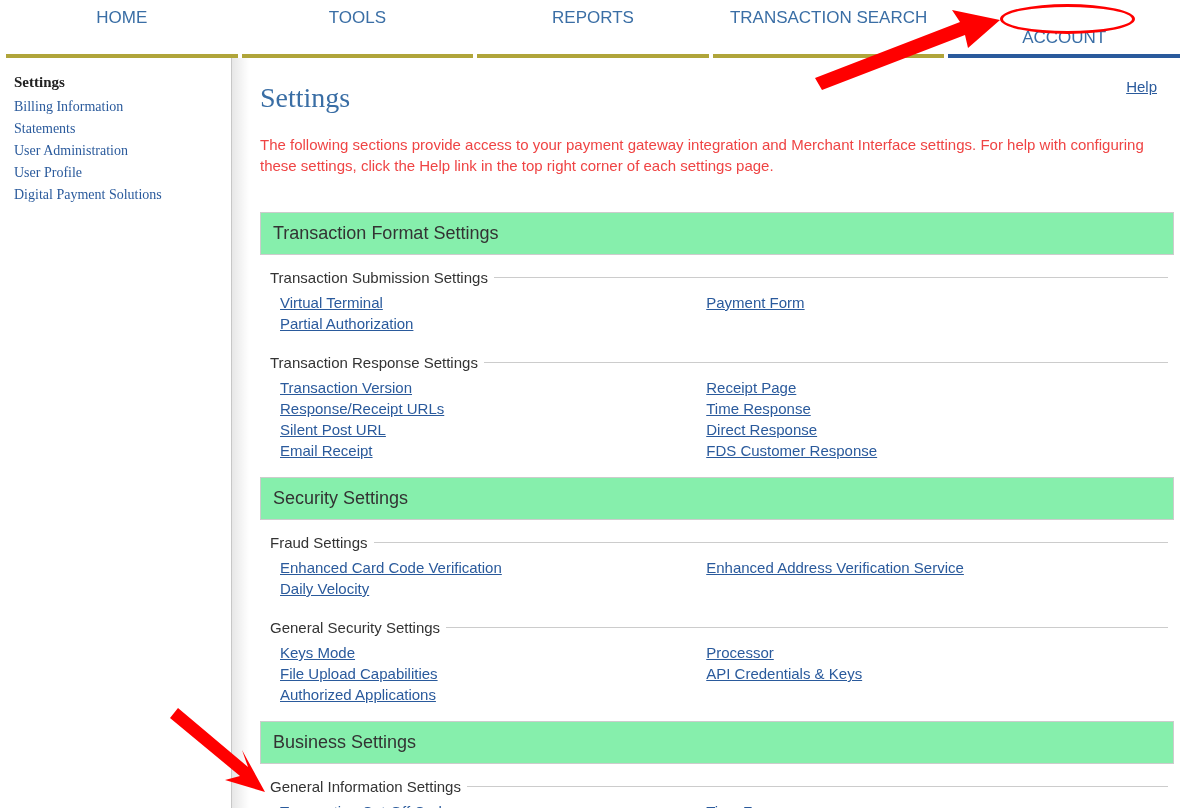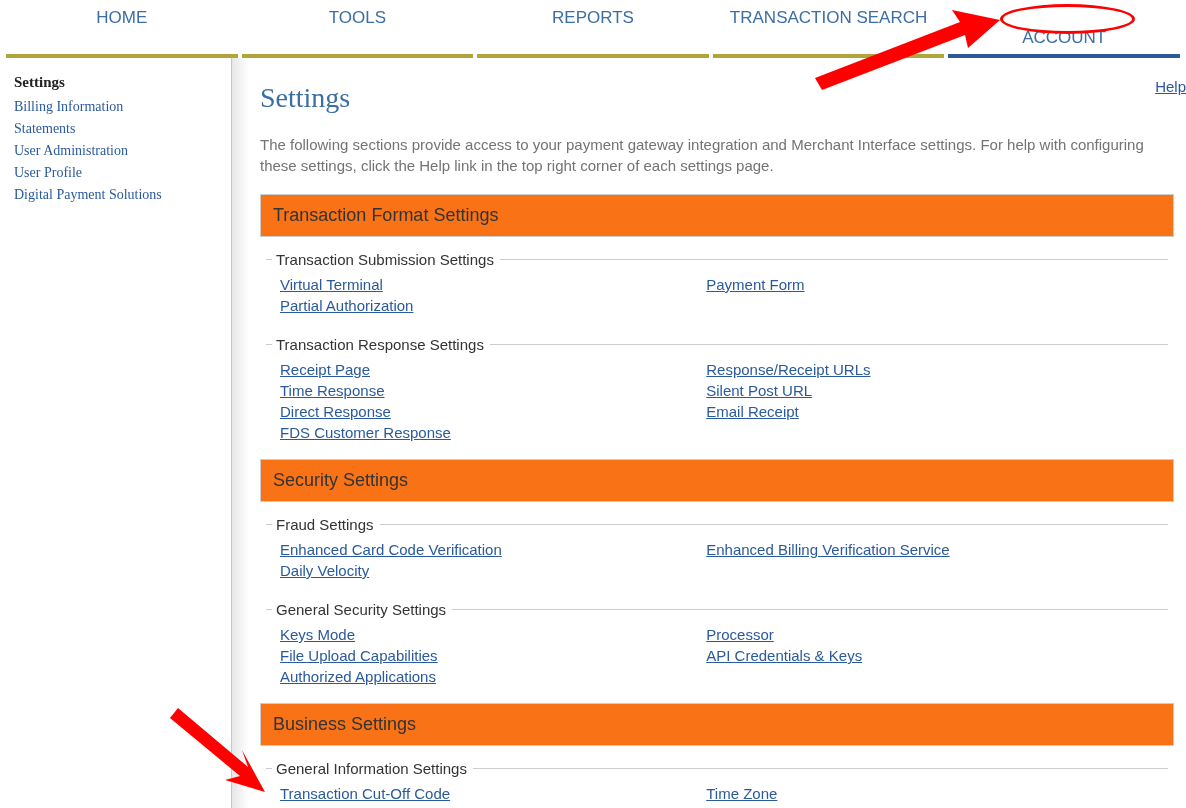--- a/index.html
+++ b/index.html
@@ -7,20 +7,21 @@
     margin: 0;
     font-family: Arial, Helvetica, sans-serif;
     font-size: 15px;
     color: #333;
     background: #fff;
     width: 1186px;
   }
   .topnav {
     display: flex;
     padding: 0 4px;
+    justify-content: center;
   }
   .topnav .tab {
     flex: 1;
     text-align: center;
     padding: 8px 0 6px 0;
     font-size: 17px;
     color: #3a6ea5;
     border-bottom: 4px solid #b0a53a;
     margin: 0 2px;
     position: relative;
@@ -73,52 +74,51 @@
   .page-title {
     font-size: 28px;
     color: #3a6ea5;
     font-weight: 400;
     margin: 6px 0 20px 0;
     font-family: Georgia, serif;
   }
   .help-link {
     position: absolute;
     top: 20px;
-    right: 0;
+    right: 29px;
     color: #2a5a9c;
     text-decoration: underline;
     font-size: 15px;
   }
   .intro {
     font-size: 15px;
     line-height: 1.4;
-    margin-bottom: 18px;
-    color: #737373;
+    margin-bottom: 36px;
+    color: #ef4444;
   }
   .section-header {
-    background: #f97316;
+    background: #86efac;
     border: 1px solid #ccc;
     padding: 10px 12px;
     font-size: 18px;
     color: #333;
     margin-top: 10px;
   }
   fieldset {
     border: 1px solid #ccc;
     border-left: none;
     border-right: none;
     border-bottom: none;
     margin: 14px 6px 0 6px;
     padding: 6px 0 6px 0;
   }
   legend {
     font-size: 15px;
     color: #333;
     padding: 0 6px 0 4px;
-    margin-left: 6px;
   }
   .link-grid {
     display: flex;
     flex-wrap: wrap;
     padding-left: 14px;
   }
   .link-grid a {
     width: 48%;
     color: #2a5a9c;
     text-decoration: underline;
@@ -179,37 +179,38 @@
         <div class="link-grid">
           <a href="#">Virtual Terminal</a>
           <a href="#">Payment Form</a>
           <a href="#">Partial Authorization</a>
         </div>
       </fieldset>
 
       <fieldset>
         <legend>Transaction Response Settings</legend>
         <div class="link-grid">
+          <a href="#">Transaction Version</a>
           <a href="#">Receipt Page</a>
           <a href="#">Response/Receipt URLs</a>
           <a href="#">Time Response</a>
           <a href="#">Silent Post URL</a>
           <a href="#">Direct Response</a>
           <a href="#">Email Receipt</a>
           <a href="#">FDS Customer Response</a>
         </div>
       </fieldset>
 
       <div class="section-header">Security Settings</div>
 
       <fieldset>
         <legend>Fraud Settings</legend>
         <div class="link-grid">
           <a href="#">Enhanced Card Code Verification</a>
-          <a href="#">Enhanced Billing Verification Service</a>
+          <a href="#">Enhanced Address Verification Service</a>
           <a href="#">Daily Velocity</a>
         </div>
       </fieldset>
 
       <fieldset>
         <legend>General Security Settings</legend>
         <div class="link-grid">
           <a href="#">Keys Mode</a>
           <a href="#">Processor</a>
           <a href="#">File Upload Capabilities</a>

